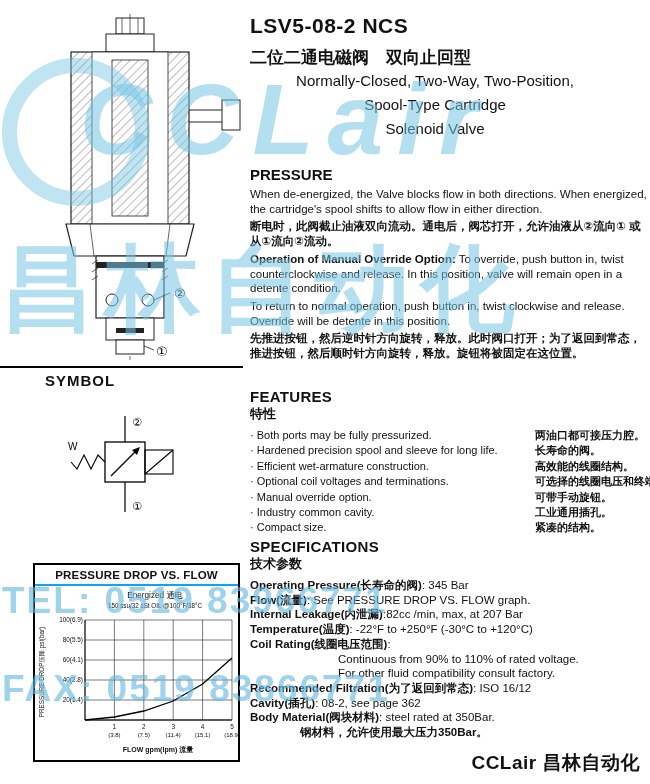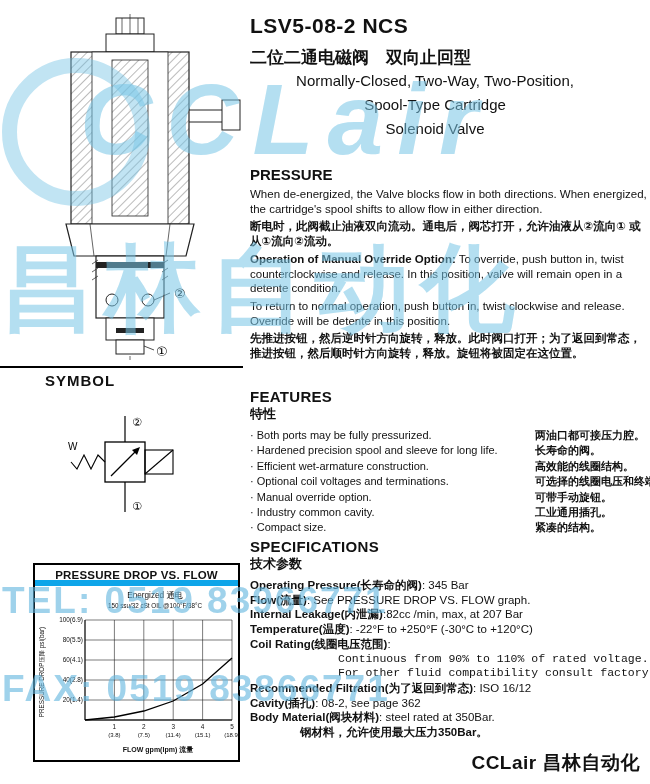--- a/index.html
+++ b/index.html
@@ -40,26 +40,26 @@
   .op-cn { font-weight:bold; }
 
   #features-block { left:250px; top:388px; width:400px; height:150px; overflow:hidden; }
   .feat-row { display:flex; font-size:11px; line-height:15.4px; white-space:nowrap; }
   .feat-en { min-width:253px; padding-right:4px; }
   .feat-cn { font-weight:bold;padding-left:32px; }
 
   #specs-block { left:250px; top:538px; width:400px; height:212px; overflow:hidden; }
   .spec-row { font-size:11.5px; line-height:14.7px; white-space:nowrap; }
   .spec-row b.cn { font-weight:bold; }
-  .ind1 { padding-left:88px;font-family:Liberation Mono, monospace; }
+  .ind1 { padding-left:88px; }
   .ind2 { padding-left:50px; font-weight:bold; }
 
   
   #chart-box { left:33px; top:563px; width:207px; height:199px; border:2px solid #000; background:transparent; }
-  .chart-title { height:21px; border-bottom:6px solid #0ea5e9; font-size:11.5px; font-weight:bold;
+  .chart-title { height:21px; border-bottom:2px solid #0ea5e9; font-size:11.5px; font-weight:bold;
                  text-align:center; line-height:20px; letter-spacing:.2px; }
   #chart-svg { display:block; }
   #chart-svg text { font-family:"Liberation Sans","DejaVu Sans",sans-serif; fill:#111; }
 
   #footer-brand { right:10px; top:750px; font-size:19px; font-weight:bold; letter-spacing:.5px; }
 
   svg { overflow:visible; }
 </style>
 </head>
 <body>

